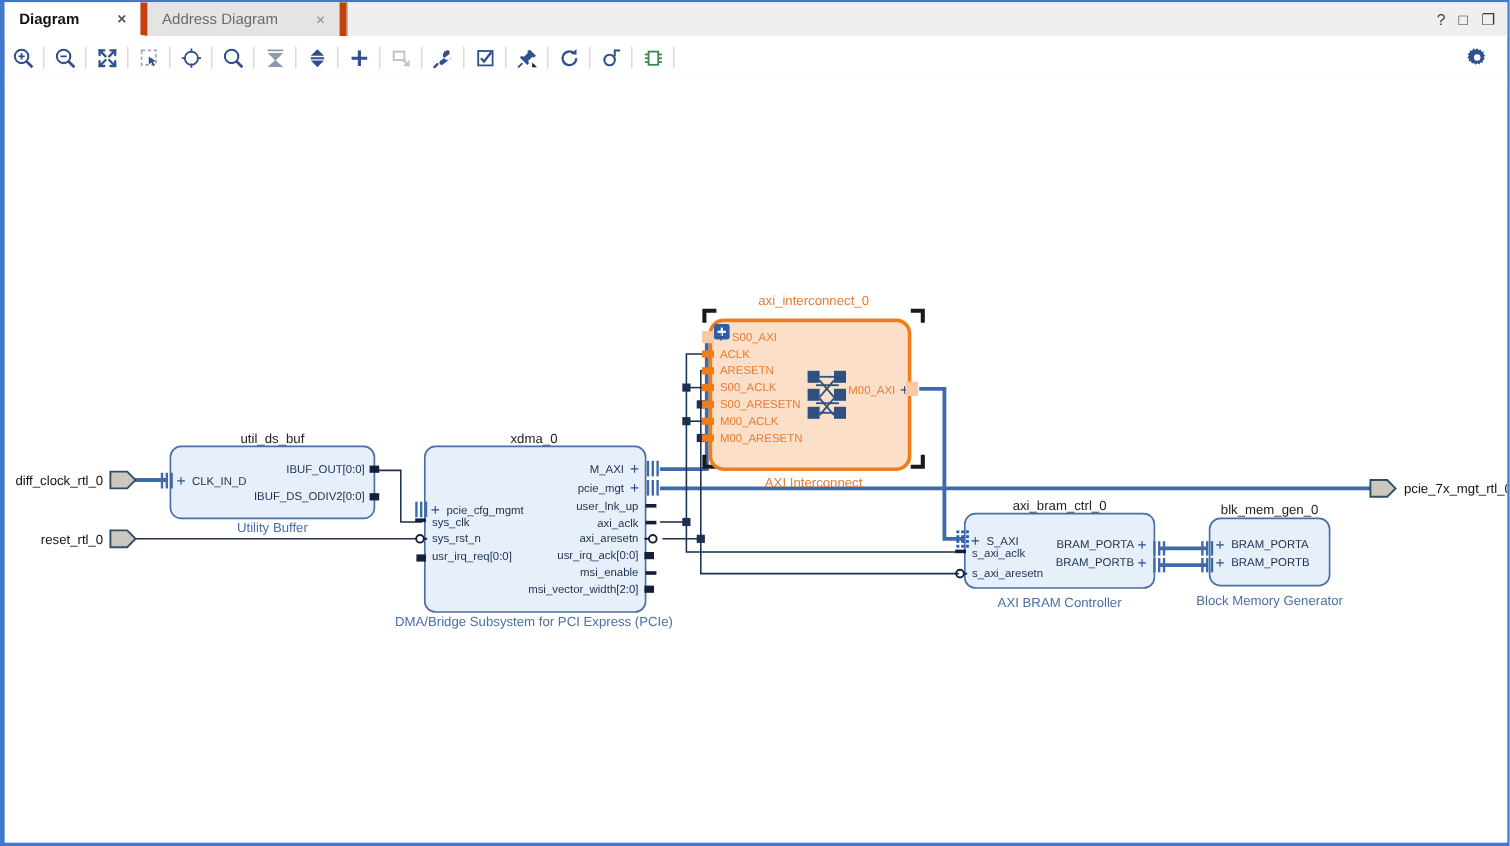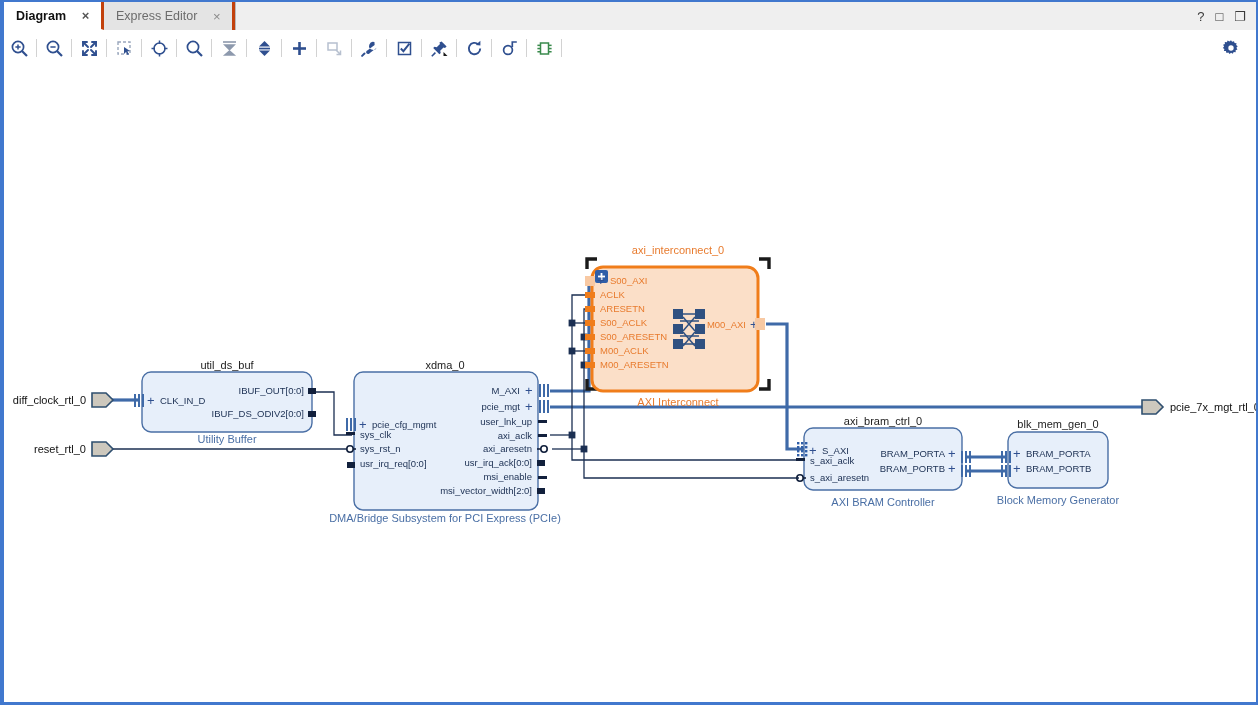--- a/index.html
+++ b/index.html
@@ -37,23 +37,24 @@
     display: flex;
     align-items: stretch;
   }
   .tab {
     display: flex;
     align-items: center;
     padding: 0 10px 0 12px;
     font-size: 12.5px;
     color: #6c6c6c;
     background: #e4e4e4;
-    border-right: 3px solid #c2410c;
+    border-right: 6px solid #c2410c;
     cursor: default;
     white-space: nowrap;
+    gap: 16px;
   }
   .tab.active {
     background: #ffffff;
     color: #111111;
     font-weight: bold;
     border-bottom: 1px solid #ffffff;
   }
   .tab .tab-label { margin-right: 14px; }
   .tab .tab-close {
     font-size: 13px;
@@ -135,21 +136,21 @@
 <body>
 
 <div id="app">
 
   <div id="tabbar">
     <div class="tab active">
       <span class="tab-label">Diagram</span>
       <span class="tab-close">×</span>
     </div>
     <div class="tab">
-      <span class="tab-label">Express Editor</span>
+      <span class="tab-label">Address Diagram</span>
       <span class="tab-close">×</span>
     </div>
     <div id="tab-filler"></div>
     <div id="win-buttons">
       <span>?</span>
       <span>□</span>
       <span>❐</span>
     </div>
   </div>
 

